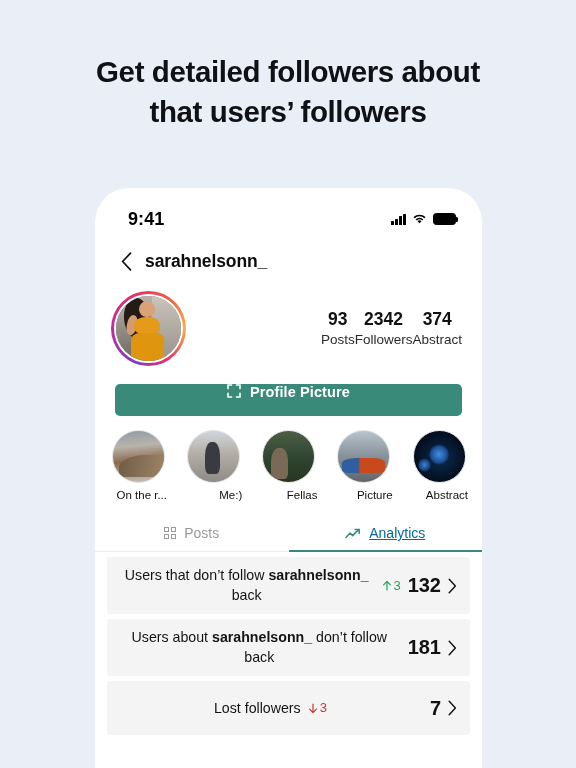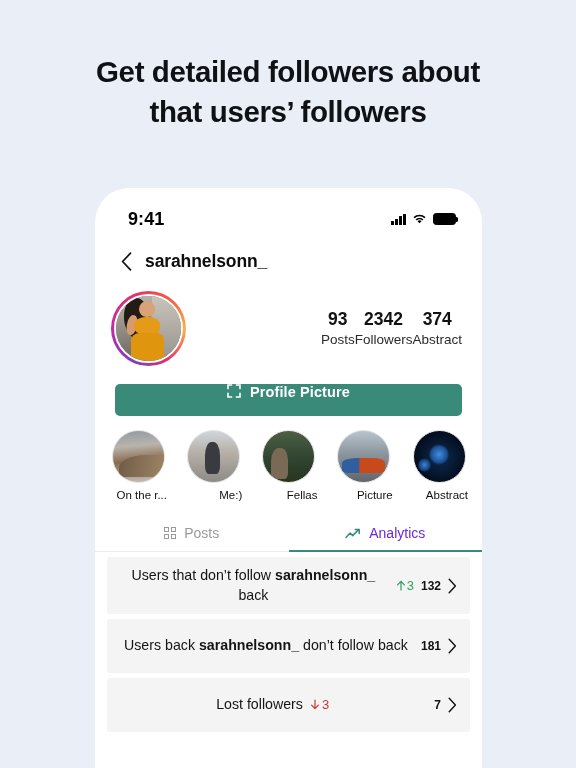--- a/index.html
+++ b/index.html
@@ -227,21 +227,21 @@
   }
   .tab {
     flex: 1;
     display: flex; align-items: center; justify-content: center;
     gap: 8px;
     height: 36px;
     font-size: 14px;
     color: #9a9a9a;
     position: relative;
   }
-  .tab.active { color: #6d28d9; font-weight: 400; }
+  .tab.active { color: #0369a1; font-weight: 400; text-decoration: underline; }
   .tab.active::after {
     content: ""; position: absolute; left: 0; right: 0; bottom: -1px;
     height: 2px; background: #3a8a7a;
   }
   .grid-icon { display: grid; grid-template-columns: 1fr 1fr; gap: 2px; }
   .grid-icon i { width: 5px; height: 5px; border: 1.2px solid #9a9a9a; display: block; }
 
   
   .alist { padding-top: 5px; }
   .arow {
@@ -258,21 +258,21 @@
     font-size: 14.2px;
     line-height: 1.38;
     color: #141414;
     text-align: center;
   }
   .arow-label b { font-weight: 700; }
   .arow-right { display: flex; align-items: center; gap: 7px; flex: none; }
   .delta { font-size: 13px; display: flex; align-items: center; gap: 1px; }
   .delta.up { color: #2e9e62; }
   .delta.down { color: #d1342f; }
-  .arow-value { font-size: 12px; font-weight: 700; color: #111; }
+  .arow-value { font-size: 20px; font-weight: 700; color: #111; }
   .chev { flex: none; }
   .inline-delta { display: inline-flex; align-items: center; gap: 2px; margin-left: 7px; vertical-align: -1px; }
 </style>
 </head>
 <body>
 
 <div class="page">
 
   <div class="headline">
     <span>Get detailed followers about</span>
@@ -398,21 +398,21 @@
           </span>
           <span class="arow-value">132</span>
           <svg class="chev" width="9" height="16" viewBox="0 0 9 16">
             <path d="M1.2 1.2 7.4 8l-6.2 6.8" stroke="#111" stroke-width="1.4" fill="none" stroke-linecap="round" stroke-linejoin="round"></path>
           </svg>
         </div>
       </div>
 
       <div class="arow">
         <div class="arow-label">
-          <span>Users back </span><b>sarahnelsonn_</b><span> don’t follow back</span>
+          <span>Users about </span><b>sarahnelsonn_</b><span> don’t follow back</span>
         </div>
         <div class="arow-right">
           <span class="arow-value">181</span>
           <svg class="chev" width="9" height="16" viewBox="0 0 9 16">
             <path d="M1.2 1.2 7.4 8l-6.2 6.8" stroke="#111" stroke-width="1.4" fill="none" stroke-linecap="round" stroke-linejoin="round"></path>
           </svg>
         </div>
       </div>
 
 

